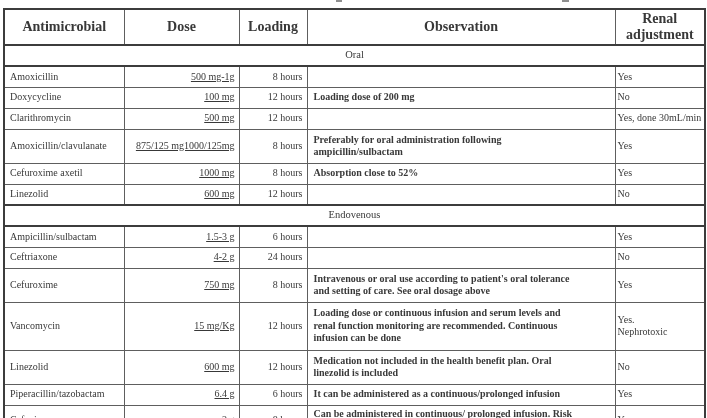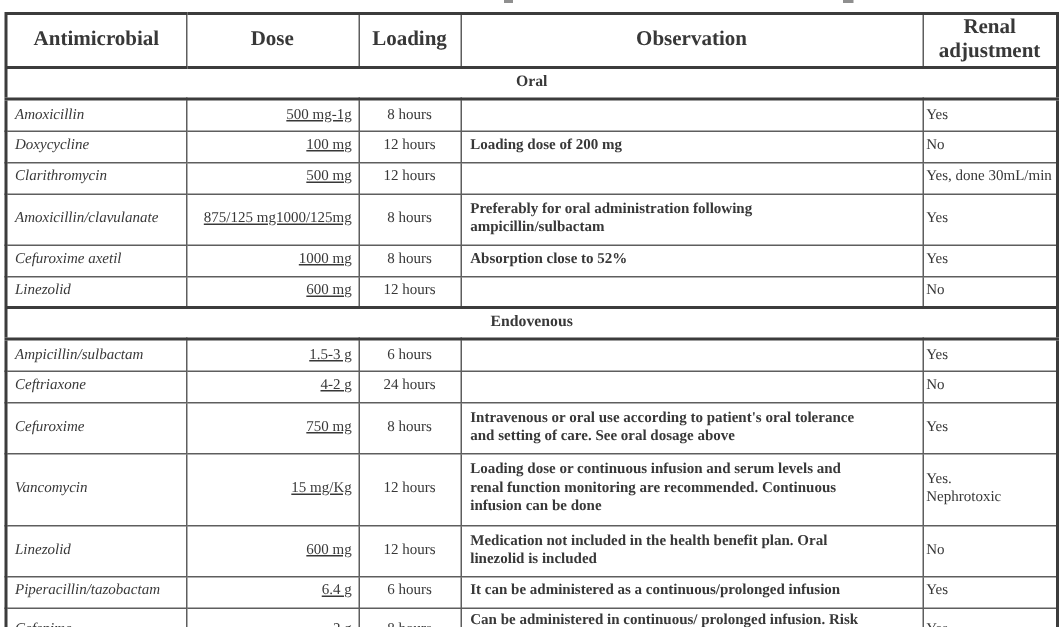--- a/index.html
+++ b/index.html
@@ -51,33 +51,33 @@
     text-align: center;
     height: 18px;
     border-bottom: 2px solid #3c3c3c;
     border-top: 2px solid #3c3c3c;
   }
 
   tr.section-row td {
     border-top: 2px solid #3c3c3c;
     border-bottom: 2px solid #3c3c3c;
     text-align: center;
-    font-weight: bold;
+    font-weight: normal;
     font-size: 10.5px;
     height: 17px;
   }
 
   tbody td {
     font-size: 10px;
     line-height: 12.5px;
   }
 
-  .c-anti { text-align: left; padding-left: 5px; font-style: italic; }
+  .c-anti { text-align: left; padding-left: 5px; }
   .c-dose { text-align: right; text-decoration: underline; }
-  .c-int  { text-align: center; }
+  .c-int  { text-align: right; }
   .c-obs  { text-align: left; padding: 2px 6px; white-space: pre-line; font-weight: bold; }
   .c-renal { text-align: left; white-space: pre-line; padding: 1px 2px; }
 
   tr.rh21 { height: 21px; }
   tr.rh28 { height: 27px; }
   tr.rh34 { height: 34px; margin-left: 16px; }
   tr.rh48 { height: 48px; }
 </style>
 </head>
 <body>

